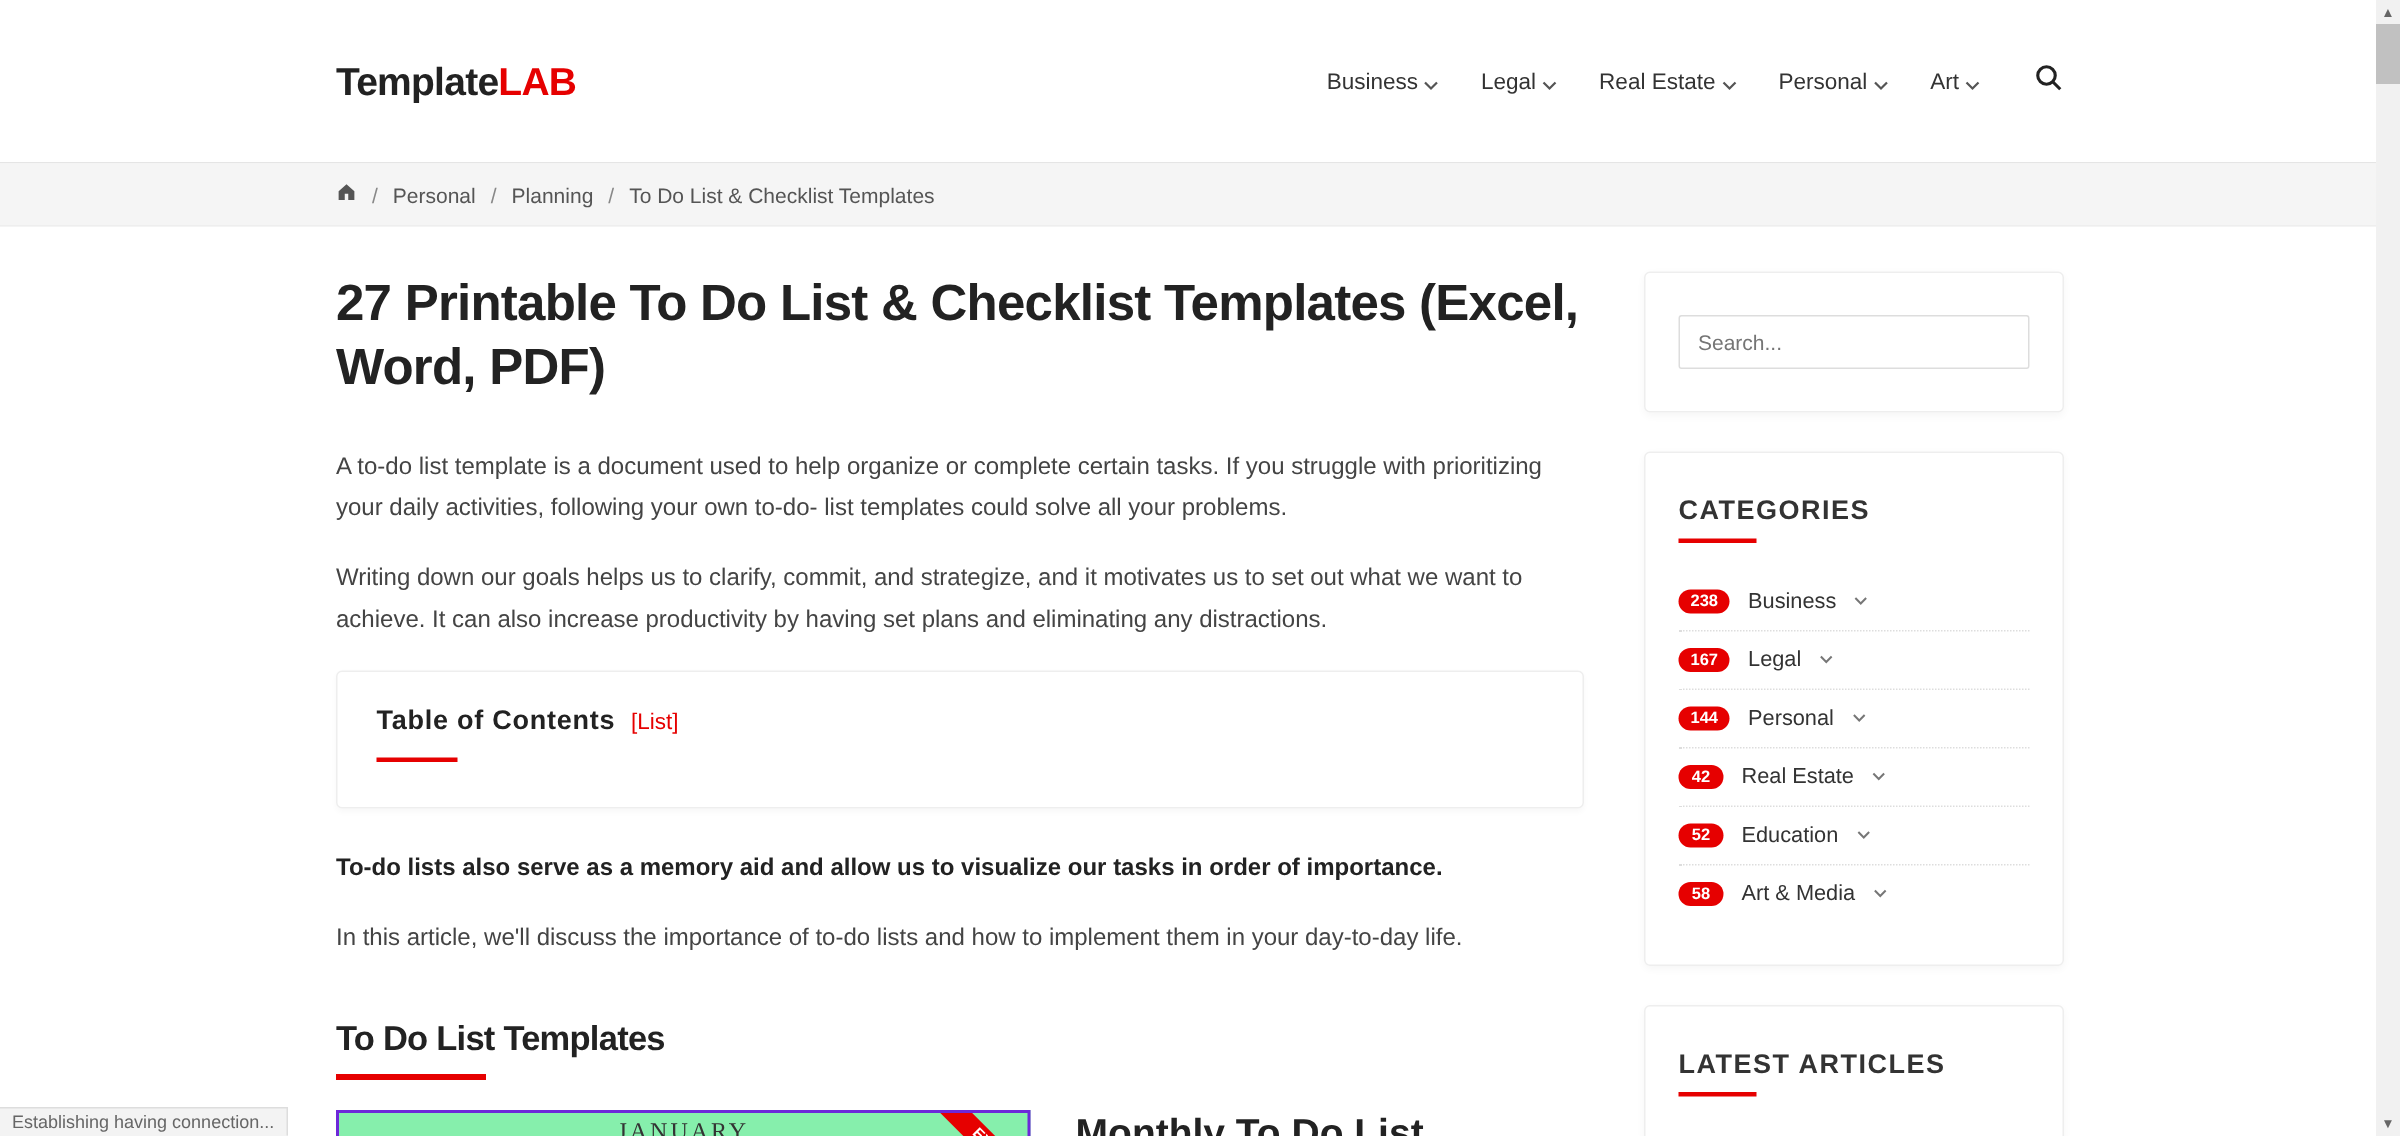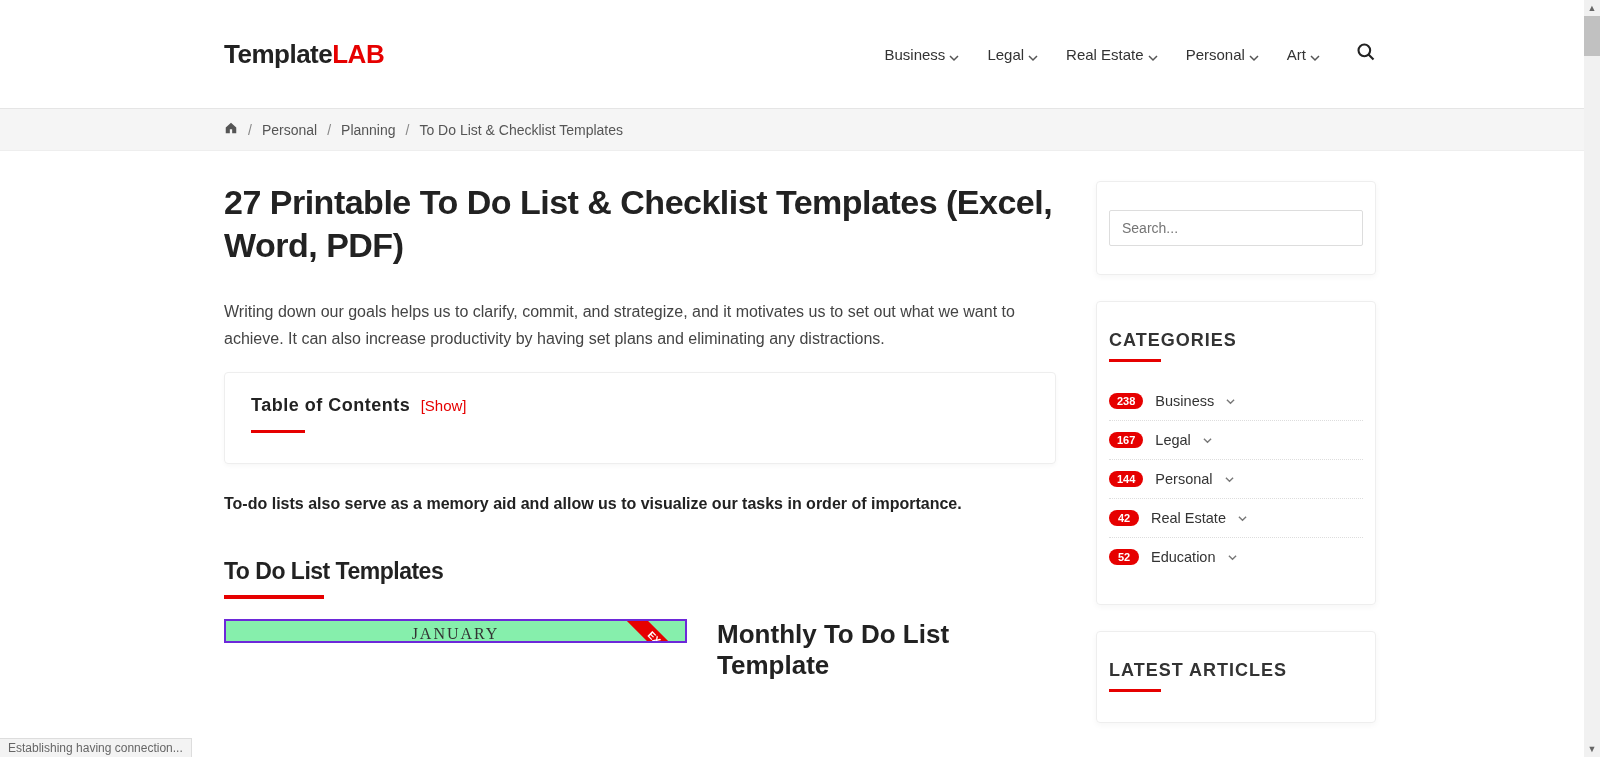--- a/index.html
+++ b/index.html
@@ -43,21 +43,21 @@
   .h2-underline { width: 100px; height: 4px; background: #e60000; margin-top: 10px; margin-bottom: 20px; }
 
   .template-row { display: flex; gap: 30px; align-items: flex-start; }
   .template-thumb { width: 480px; height: 24px; border: 2px solid #6d28d9; background: #86efac; position: relative; overflow: hidden; }
   .ribbon { position: absolute; top: 0; right: 0; width: 70px; height: 70px; overflow: hidden; }
   .ribbon span { position: absolute; width: 100px; background: #e60000; color: #fff; font-size: 10px; font-weight: 700; text-align: center; transform: rotate(45deg); top: 14px; right: -24px; padding: 2px 0; }
   .thumb-inner { padding: 4px 20px; font-family: cursive; font-size: 16px; color: #333; text-align: center; letter-spacing: 2px; }
   .template-title { font-size: 26px; font-weight: 700; color: #222; }
 
   
-  .side-box { border: 1px solid #eee; border-radius: 4px; padding: 28px 12px; margin-bottom: 26px; box-shadow: 0 2px 6px rgba(0,0,0,0.04); }
+  .side-box { border: 1px solid #eee; border-radius: 4px; padding: 28px 22px; margin-bottom: 26px; box-shadow: 0 2px 6px rgba(0,0,0,0.04); }
   .side-search input { width: 100%; border: 1px solid #ddd; padding: 9px 12px; font-size: 14px; color: #555; border-radius: 2px; }
   .side-title { font-size: 18px; font-weight: 600; letter-spacing: 1px; color: #333; margin-bottom: 8px; }
   .side-underline { width: 52px; height: 3px; background: #e60000; margin-bottom: 20px; }
   .cat-list { list-style: none; }
   .cat-item { display: flex; align-items: center; gap: 12px; padding: 11px 0; border-bottom: 1px dotted #ddd; cursor: pointer; font-size: 14.5px; color: #333; }
   .cat-item:last-child { border-bottom: none; }
   .badge { background: #e60000; color: #fff; font-size: 11px; font-weight: 600; padding: 2px 8px; border-radius: 10px; min-width: 30px; text-align: center; }
   .cat-chevron svg { width: 9px; height: 9px; }
 
   
@@ -129,29 +129,31 @@
     <span class="sep">/</span>
     <a>Planning</a>
     <span class="sep">/</span>
     <span>To Do List &amp; Checklist Templates</span>
   </div>
 </div>
 
 <div class="container">
   <main class="content">
     <h1>27 Printable To Do List &amp; Checklist Templates (Excel, Word, PDF)</h1>
+    <p>A to-do list template is a document used to help organize or complete certain tasks. If you struggle with prioritizing your daily activities, following your own to-do- list templates could solve all your problems.</p>
     <p>Writing down our goals helps us to clarify, commit, and strategize, and it motivates us to set out what we want to achieve. It can also increase productivity by having set plans and eliminating any distractions.</p>
 
     <div class="toc-box">
       <span class="toc-title">Table of Contents</span>
-      <span class="toc-show">[Show]</span>
+      <span class="toc-show">[List]</span>
       <div class="underline"></div>
     </div>
 
     <p class="bold">To-do lists also serve as a memory aid and allow us to visualize our tasks in order of importance.</p>
+    <p>In this article, we'll discuss the importance of to-do lists and how to implement them in your day-to-day life.</p>
 
     <h2>To Do List Templates</h2>
     <div class="h2-underline"></div>
 
     <div class="template-row">
       <div class="template-thumb">
         <div class="thumb-inner">JANUARY</div>
         <div class="ribbon">
             <span>EXCL</span>
           </div>
@@ -197,20 +199,27 @@
                 <path d="M1 3 L5 7 L9 3" fill="none" stroke="#777" stroke-width="1.5"></path>
               </svg></span>
         </li>
         <li class="cat-item">
           <span class="badge">52</span>
           <span>Education</span>
           <span class="cat-chevron"><svg viewBox="0 0 10 10">
                 <path d="M1 3 L5 7 L9 3" fill="none" stroke="#777" stroke-width="1.5"></path>
               </svg></span>
         </li>
+        <li class="cat-item">
+          <span class="badge">58</span>
+          <span>Art &amp; Media</span>
+          <span class="cat-chevron"><svg viewBox="0 0 10 10">
+                <path d="M1 3 L5 7 L9 3" fill="none" stroke="#777" stroke-width="1.5"></path>
+              </svg></span>
+        </li>
       </ul>
     </div>
 
     <div class="side-box" style="padding-bottom:10px;">
       <div class="side-title">LATEST ARTICLES</div>
       <div class="side-underline"></div>
     </div>
   </aside>
 </div>
 

